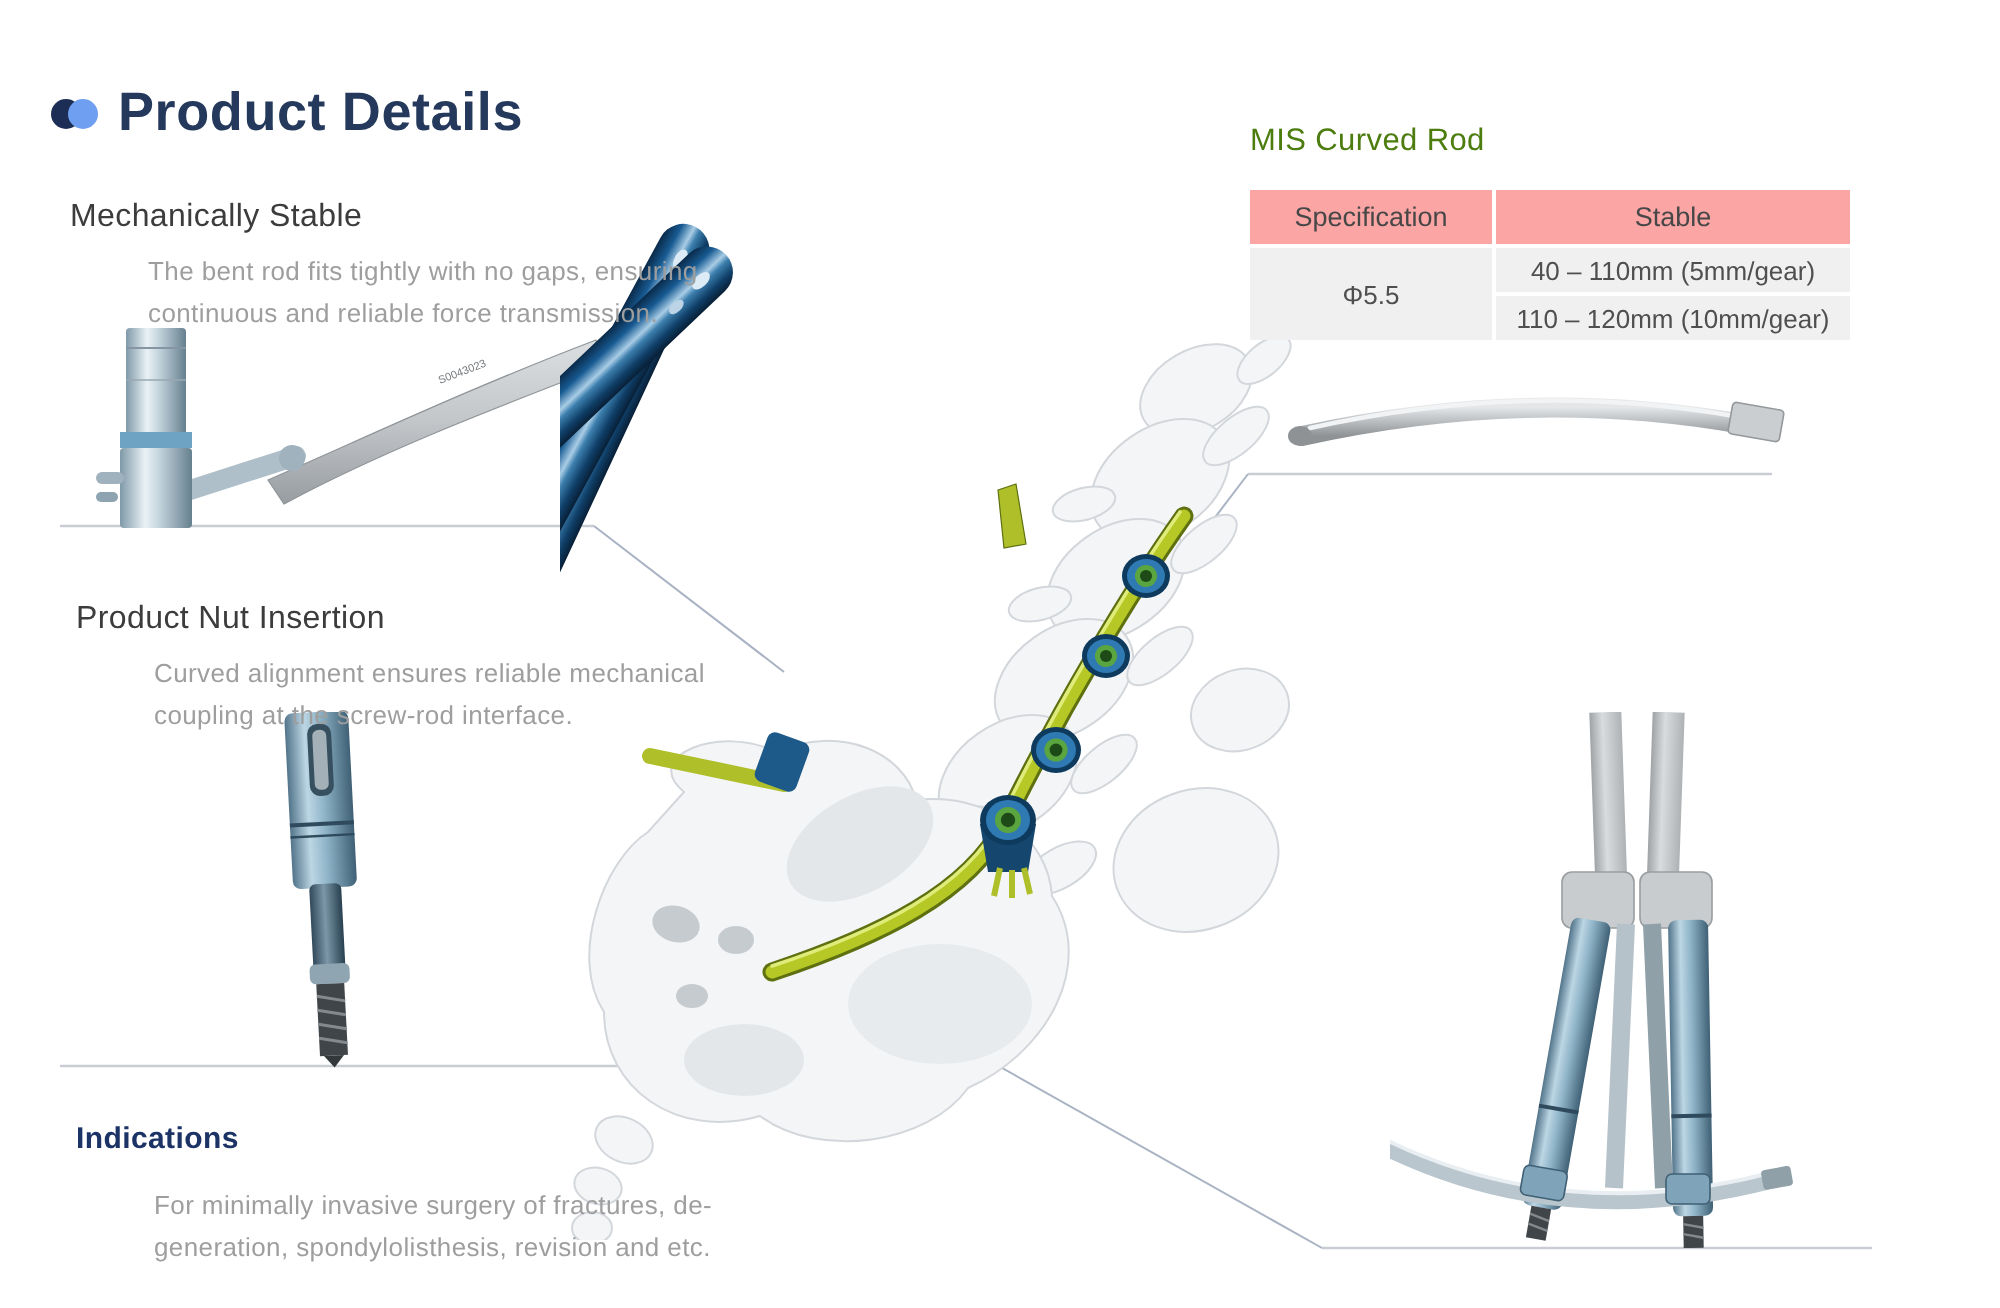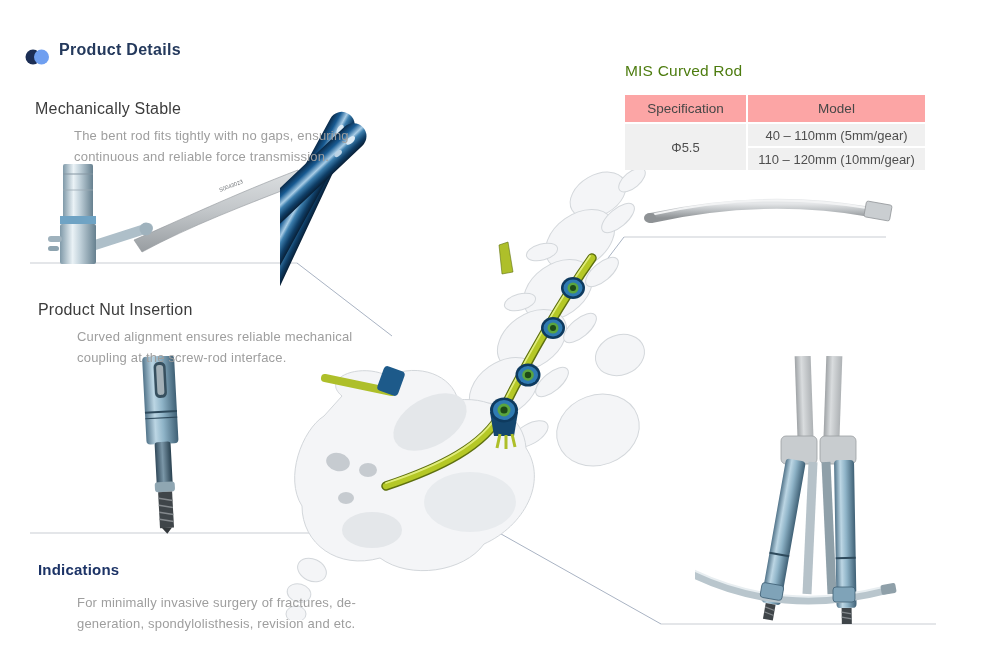--- a/index.html
+++ b/index.html
@@ -5,21 +5,21 @@
   html,body{margin:0;padding:0;}
   body{
     width:1000px;height:654px;position:relative;overflow:hidden;
     background:#ffffff;font-family:"Liberation Sans",sans-serif;
   }
   .abs{position:absolute;}
   .layer-lines{z-index:0;}
   .layer-art{z-index:1;}
   .layer-text{z-index:2;}
   .page-title{
-    font-size:16px;font-weight:700;color:#24395c;letter-spacing:.3px;
+    font-size:27px;font-weight:700;color:#24395c;letter-spacing:.3px;
   }
   .section-title{
     font-size:16px;font-weight:500;color:#3c3c3c;letter-spacing:.2px;
   }
   .section-body{
     font-size:13px;color:#9e9e9e;line-height:21px;white-space:pre-line;letter-spacing:.2px;margin-left:39px;
   }
   .indications-title{
     font-size:15px;font-weight:700;color:#1c3366;letter-spacing:.2px;
   }
@@ -79,21 +79,21 @@
 <div class="abs layer-text" style="left:38px;top:561px">
   <div class="indications-title">Indications</div>
   <div class="section-body" style="margin-top:14px">For minimally invasive surgery of fractures, de-
 generation, spondylolisthesis, revision and etc.</div>
 </div>
 
 <div class="abs layer-text" style="left:625px;top:62px"><span class="table-title">MIS Curved Rod</span></div>
 
 <div class="spec-table">
   <div class="cell th">Specification</div>
-  <div class="cell th">Model</div>
+  <div class="cell th">Stable</div>
   <div class="cell td cell-spec-value">Φ5.5</div>
   <div class="cell td">40 – 110mm (5mm/gear)</div>
   <div class="cell td">110 – 120mm (10mm/gear)</div>
 </div>
 
 <div class="abs layer-text" style="left:645px;top:273px">
 </div>
 
 <svg class="abs layer-art" style="left:30px;top:158px" width="280" height="106" viewBox="0 0 280 106">
   <defs>

